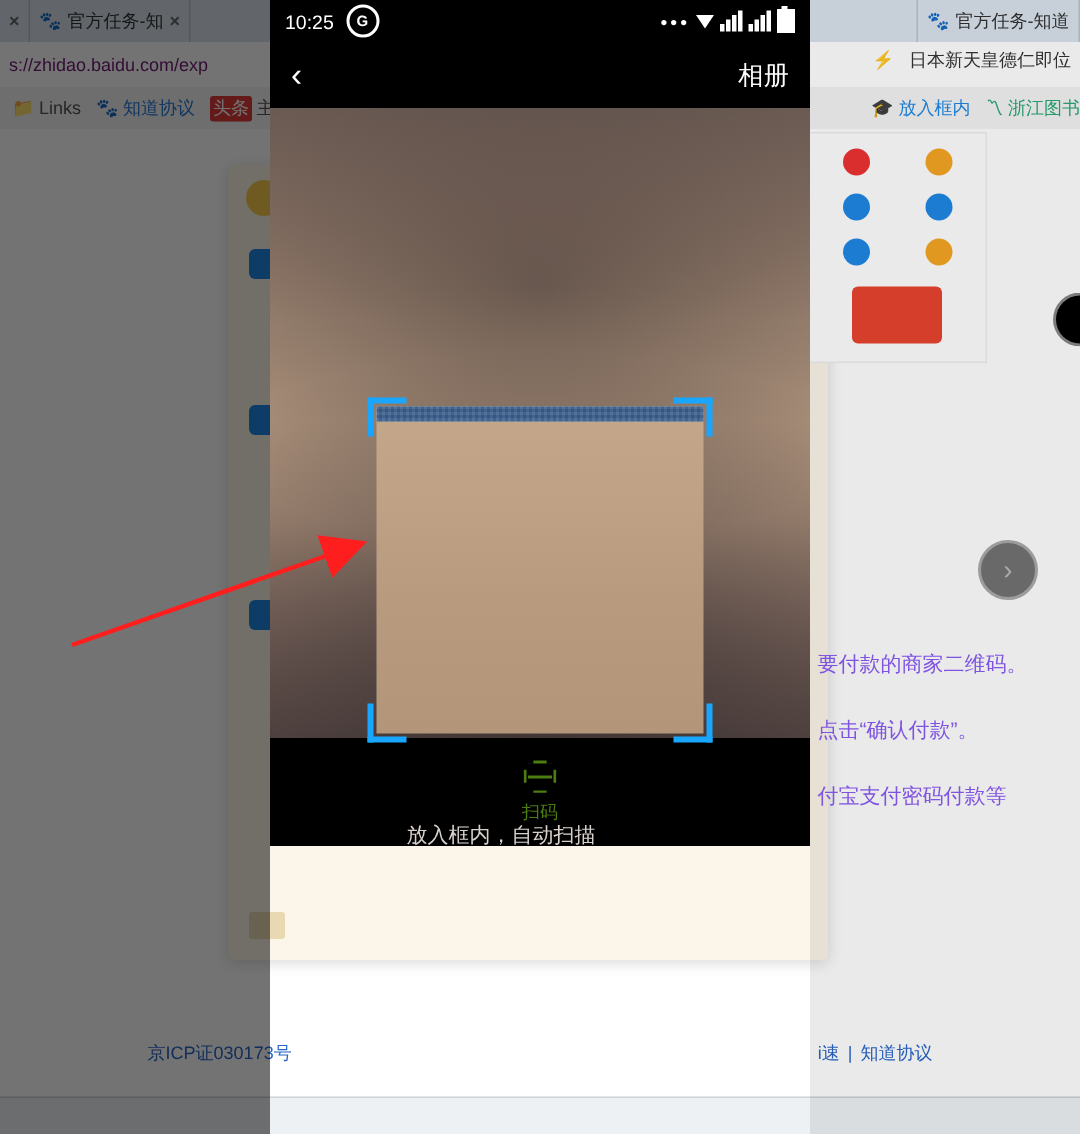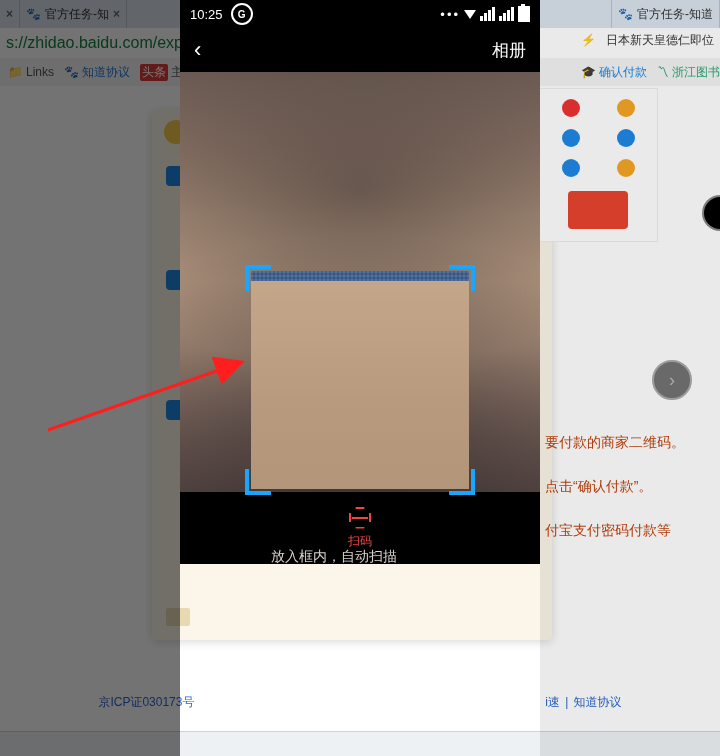--- a/index.html
+++ b/index.html
@@ -1,33 +1,33 @@
 <!DOCTYPE html>
 <html><head>
 <meta charset="utf-8">
 <style>
   html,body{margin:0;padding:0;width:720px;height:756px;overflow:hidden;font-family:"Microsoft YaHei",Arial,sans-serif;background:#e8e8e8;position:relative}
   .bg{position:absolute;inset:0;background:#f7f8f9}
   .dim{position:absolute;inset:0;background:rgba(0,0,0,.55)}
   .tab-strip{position:absolute;top:0;left:0;right:0;height:28px;background:#d9e3ed;display:flex;align-items:center;font-size:12px;color:#333}
   .tab{display:flex;align-items:center;gap:4px;padding:0 6px;height:100%;border-right:1px solid #b9c4d0}
   .tab .x{color:#666;font-weight:bold;cursor:pointer}
-  .addr{position:absolute;top:28px;left:0;right:0;height:30px;background:#fff;border-bottom:1px solid #ddd;display:flex;align-items:center;font-size:16px;color:#15803d;padding-left:6px}
+  .addr{position:absolute;top:28px;left:0;right:0;height:30px;background:#fff;border-bottom:1px solid #ddd;display:flex;align-items:center;font-size:12px;color:#701a75;padding-left:6px}
   .toolbar{position:absolute;top:58px;left:0;right:0;height:28px;background:#f3f3f3;border-bottom:1px solid #ddd;display:flex;align-items:center;font-size:12px;color:#555;gap:10px;padding-left:8px}
   .tb-item{display:flex;align-items:center;gap:3px}
   .kw{position:absolute;top:32px;right:6px;font-size:12px;color:#333}
   .lightning{color:#3aa83a;margin-right:6px}
   .page{position:absolute;top:86px;left:0;right:0;bottom:0;background:#fff}
   .side-panel{position:absolute;top:88px;right:62px;width:110px;background:#fff;border:1px solid #eee;font-size:10px;color:#666;padding:4px}
   .sp-row{display:flex;justify-content:space-around;padding:6px 0}
   .sp-ic{width:18px;height:18px;border-radius:50%;background:#e33}
   .sp-ic.b{background:#1e88e5}
   .sp-ic.o{background:#f6a623}
   .redenv{width:60px;height:38px;background:#e8442e;border-radius:4px;margin:8px auto}
-  .right-text{position:absolute;right:0;top:420px;width:175px;font-size:14px;color:#c2410c;line-height:44px;text-align:left}
+  .right-text{position:absolute;right:0;top:420px;width:175px;font-size:14px;color:#8b5cf6;line-height:44px;text-align:left}
   .modal{position:absolute;top:110px;left:152px;width:400px;height:530px;background:#fcf5e9;border-radius:4px;box-shadow:0 2px 10px rgba(0,0,0,.15)}
   .modal .close{position:absolute;top:8px;right:-10px;width:22px;height:22px;border-radius:50%;background:#d8c9a8;color:#fff;text-align:center;line-height:22px;font-size:14px}
   .modal .row{position:absolute;left:14px;display:flex;align-items:center;gap:6px}
   .modal .row .sq{width:20px;height:20px;border-radius:4px;background:#1e88e5}
   .modal .row.r1{top:56px}
   .modal .row.r2{top:160px}
   .modal .row.r3{top:290px}
   .modal .folder{position:absolute;left:14px;bottom:14px;width:24px;height:18px;background:#e9d9b3;border-radius:2px}
   .bell{position:absolute;top:10px;left:12px;width:24px;height:24px;border-radius:50%;background:#f5c84c}
   .carousel-next{position:absolute;top:360px;right:28px;width:36px;height:36px;border-radius:50%;background:rgba(0,0,0,.55);border:2px solid #aaa;color:#bbb;display:flex;align-items:center;justify-content:center;font-size:18px}
@@ -63,21 +63,21 @@
                repeating-linear-gradient(0deg,#7fa4c9 0 2px,#5b86b4 2px 4px);
     background-blend-mode:multiply;opacity:.85}
   .corner{position:absolute;width:22px;height:22px;border:4px solid #19a6ff}
   .corner.tl{top:0;left:0;border-right:none;border-bottom:none}
   .corner.tr{top:0;right:0;border-left:none;border-bottom:none}
   .corner.bl{bottom:0;left:0;border-right:none;border-top:none}
   .corner.br{bottom:0;right:0;border-left:none;border-top:none}
   .hint{position:absolute;top:548px;left:180px;width:308px;text-align:center;font-size:14px;color:#d9d1cc}
   .p-bottom{position:absolute;bottom:0;left:0;right:0;height:72px;background:#000;display:flex}
   .p-tab{flex:1;display:flex;flex-direction:column;align-items:center;justify-content:center;gap:4px;font-size:12px;color:#d7d7d7}
-  .p-tab.active{color:#ef4444}
+  .p-tab.active{color:#4d7c0f}
   .scan-ic{width:22px;height:22px;position:relative}
   .scan-ic::before,.scan-ic::after{content:"";position:absolute}
   .scan-ic::before{inset:0;border:2px solid currentColor;border-radius:3px;
     clip-path:polygon(0 0,30% 0,30% 12%,12% 12%,12% 30%,0 30%,
                       0 70%,12% 70%,12% 88%,30% 88%,30% 100%,0 100%,
                       100% 100%,70% 100%,70% 88%,88% 88%,88% 70%,100% 70%,
                       100% 30%,88% 30%,88% 12%,70% 12%,70% 0,100% 0);}
   .scan-ic::after{top:50%;left:3px;right:3px;height:2px;background:currentColor;transform:translateY(-50%)}
   .ar-ic{width:22px;height:22px;position:relative}
   .ar-ic::before{content:"";position:absolute;inset:0;border:2px solid currentColor;transform:rotate(45deg);border-radius:3px}
@@ -116,21 +116,21 @@
   </div>
 
   <div class="toolbar">
     <span class="tb-item">📁<span>Links</span></span>
     <span class="tb-item" style="color:#2a7ad4">🐾<span>知道协议</span></span>
     <span class="tb-item">
         <span style="background:#e03a3a;color:#fff;padding:0 2px;border-radius:2px">头条</span>
         <span>主页</span>
       </span>
     <span style="flex:1"></span>
-    <span class="tb-item" style="color:#1e88e5">🎓<span>确认付款</span></span>
+    <span class="tb-item" style="color:#1e88e5">🎓<span>放入框内</span></span>
     <span class="tb-item" style="color:#2aa876">〽<span>浙江图书</span></span>
   </div>
 
   <div class="page"></div>
 
   <div class="modal">
     <div class="bell"></div>
     <div class="close">×</div>
     <div class="row r1">
         <div class="sq"></div>

